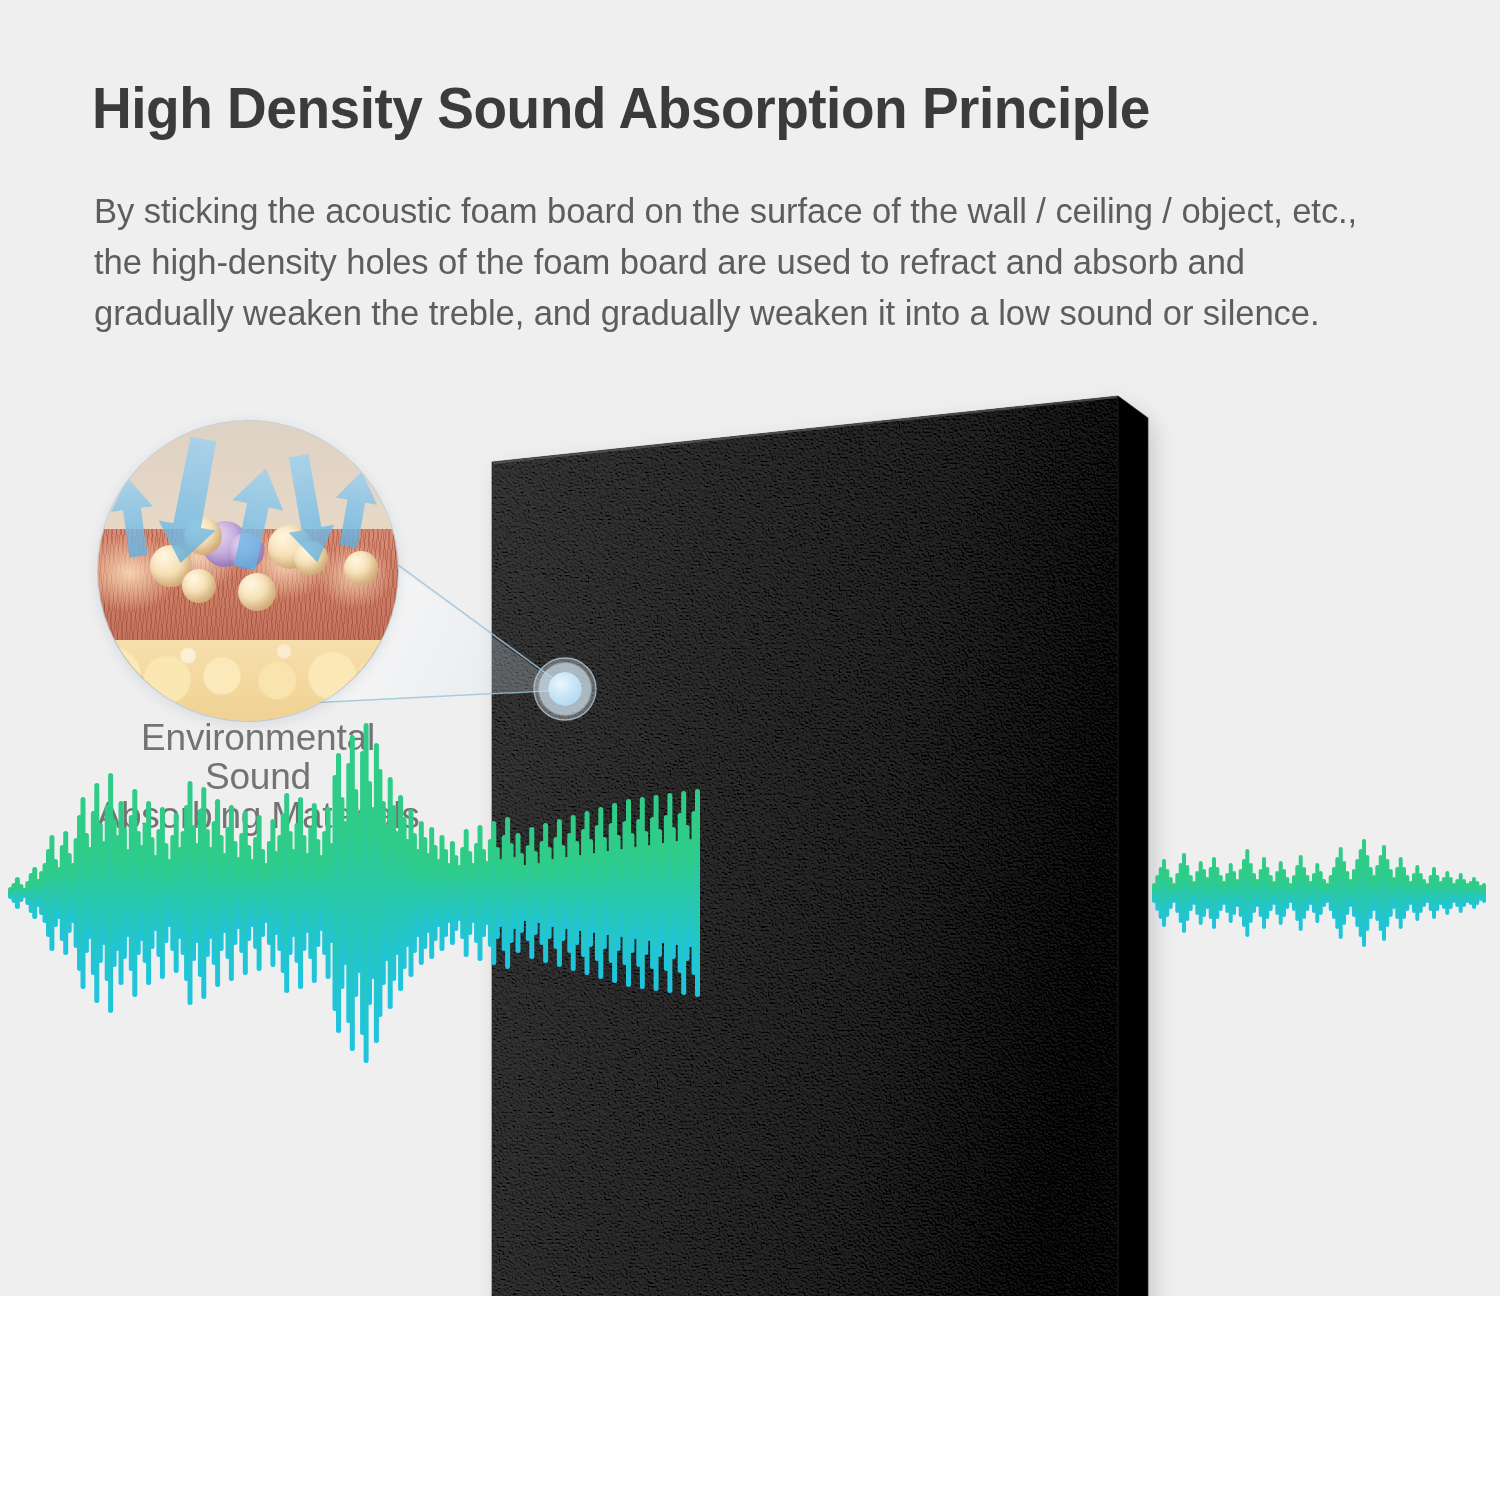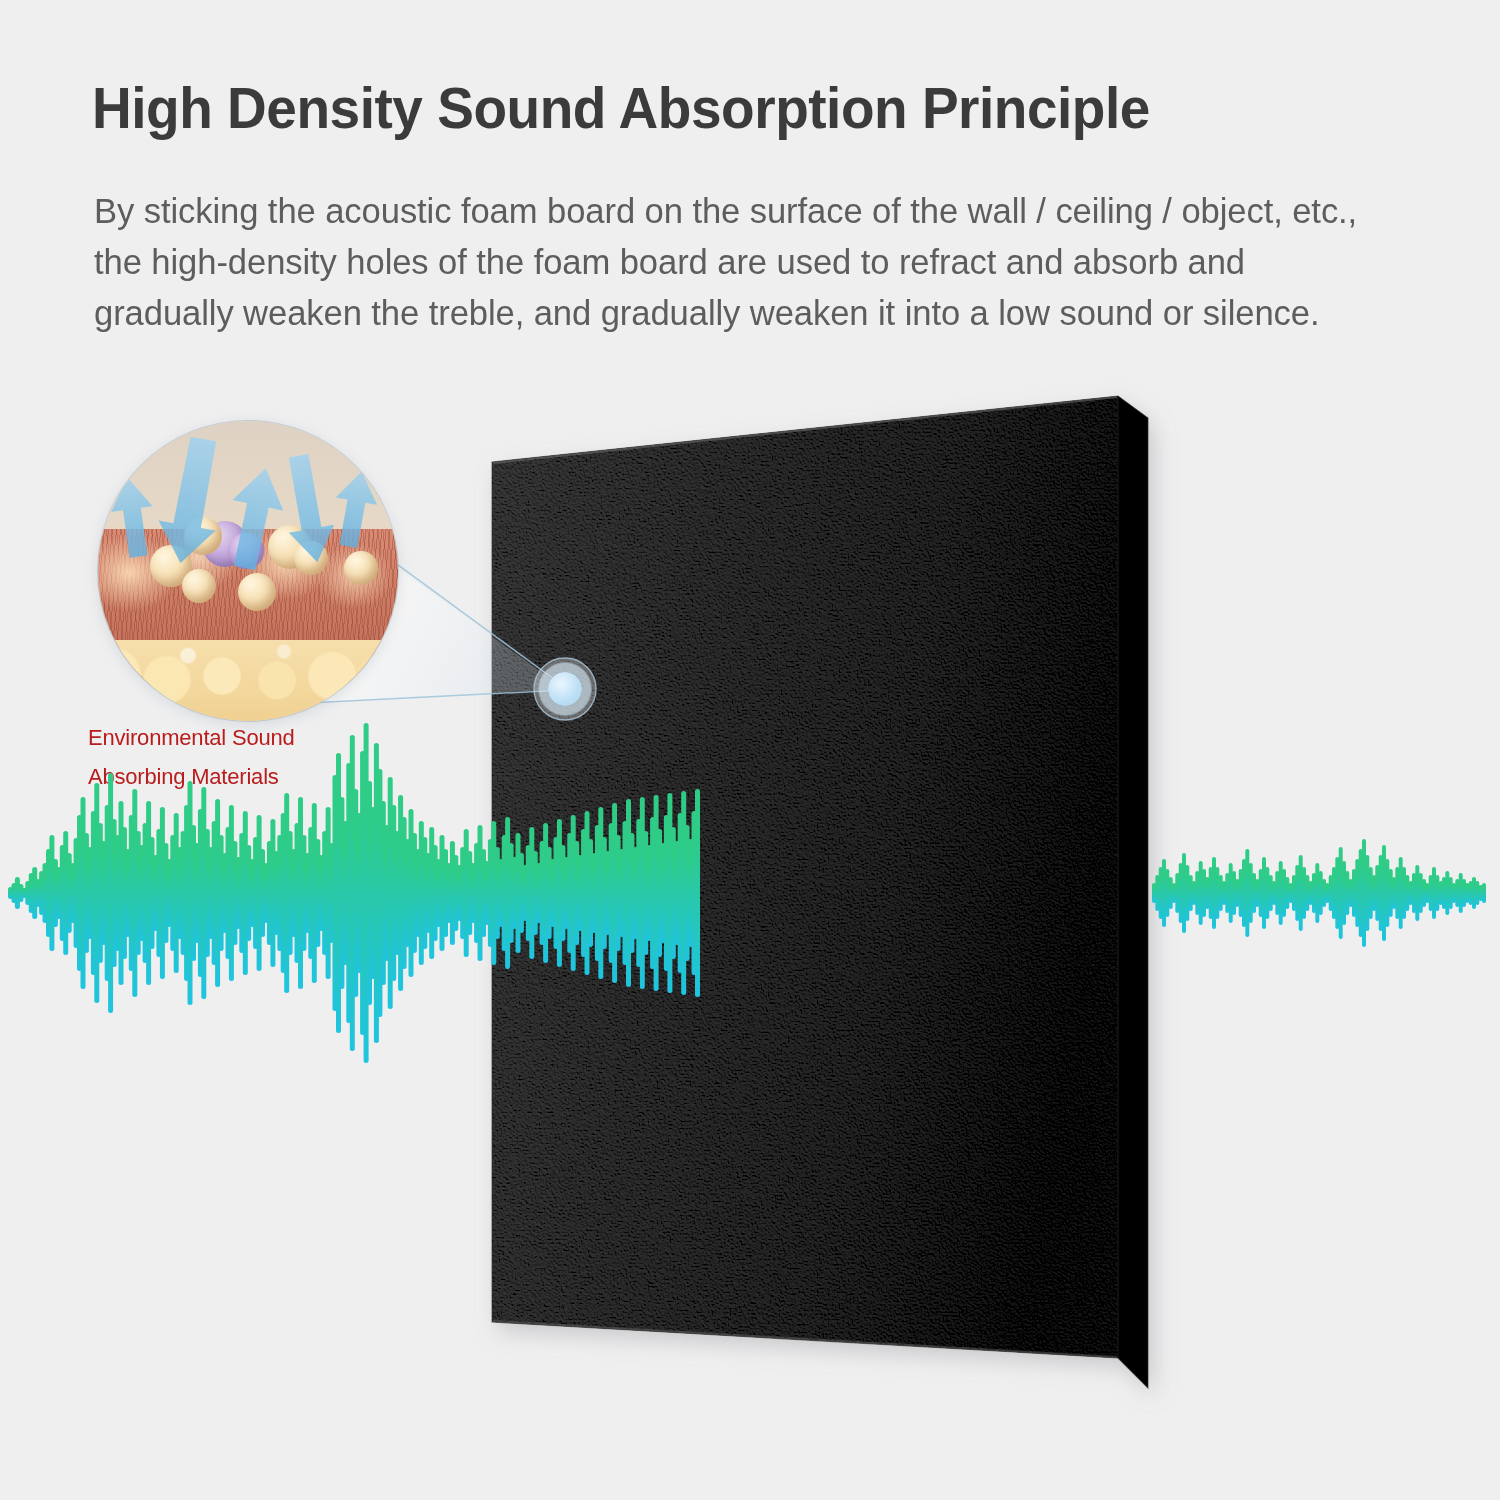--- a/index.html
+++ b/index.html
@@ -3,21 +3,21 @@
 <meta charset="utf-8">
 <style>
   html, body {
     margin: 0;
     padding: 0;
     background: #ffffff;
   }
   #page {
     position: relative;
     width: 1500px;
-    height: 1500px;
+    height: 1296px;
     background: #efeff0;
     overflow: hidden;
     font-family: "Liberation Sans", sans-serif;
     -webkit-font-smoothing: antialiased;
   }
 
   
   #title {
     position: absolute;
     left: 92px;
@@ -126,24 +126,24 @@
     position: absolute;
     opacity: 0.88;
   }
 
   
   #caption {
     position: absolute;
     left: 88px;
     top: 718px;
     width: 340px;
-    text-align: left;
-    font-size: 22px;
+    text-align: center;
+    font-size: 37px;
     line-height: 39px;
-    color: #b91c1c;
+    color: #737373;
     letter-spacing: -0.2px;
   }
 
   
   #pointer-dot {
     position: absolute;
     left: 548px;
     top: 672px;
     width: 34px;
     height: 34px;

